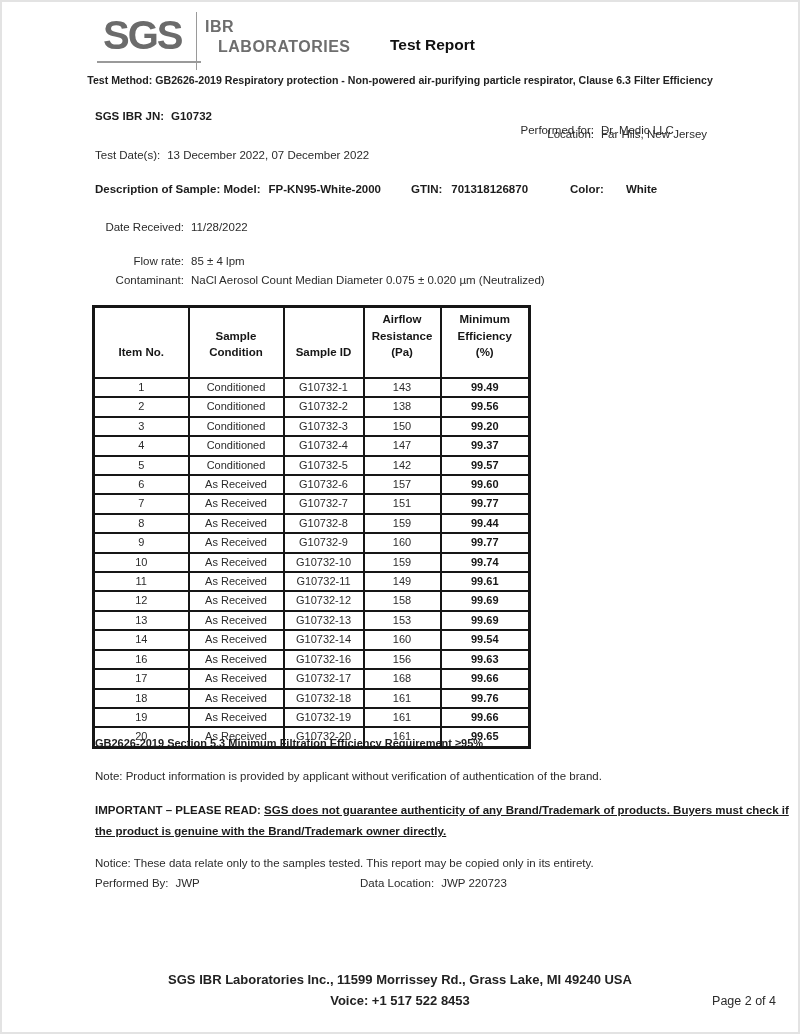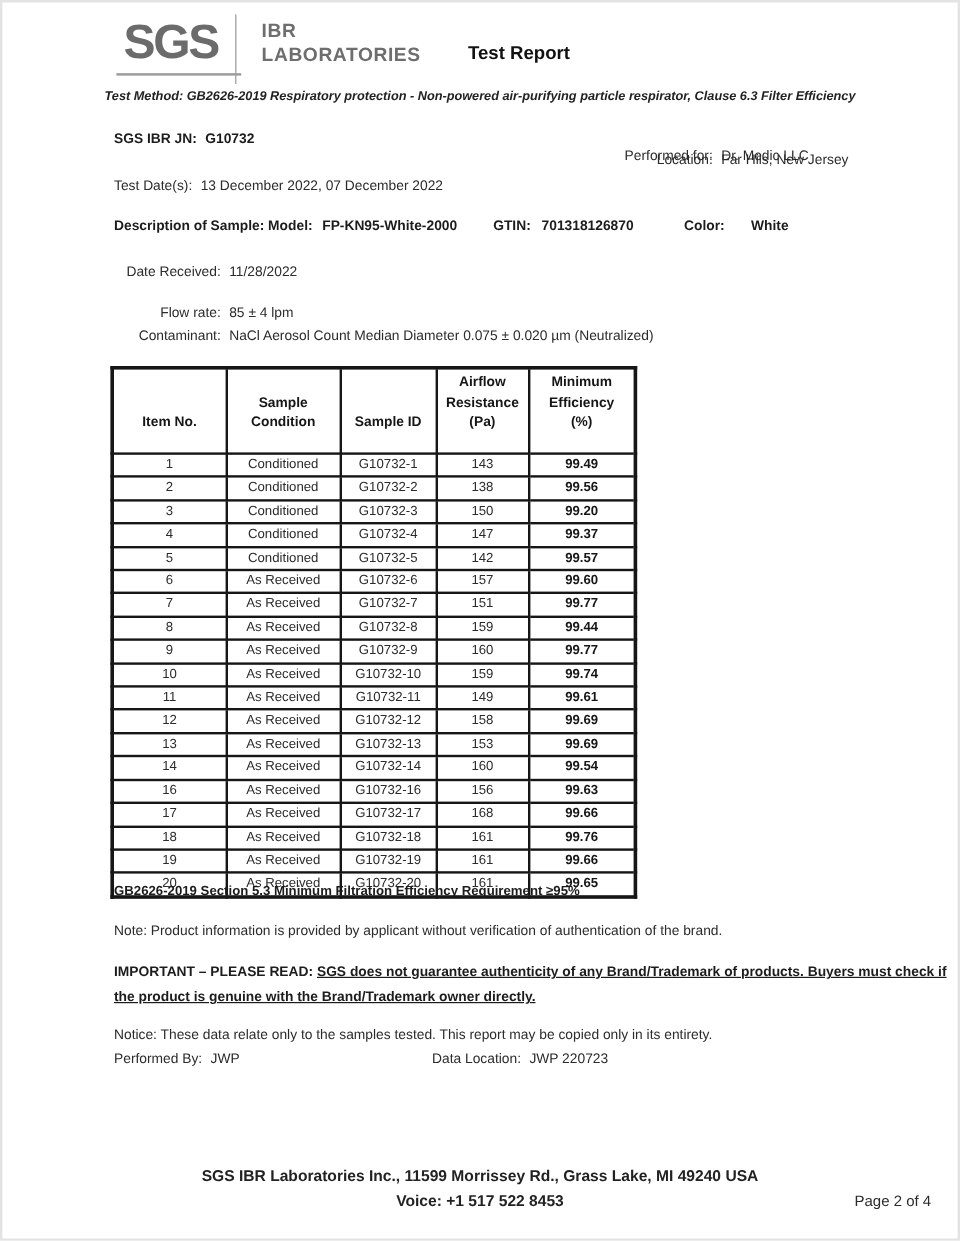--- a/index.html
+++ b/index.html
@@ -7,24 +7,24 @@
     position:relative; width:800px; height:1034px; margin:0 auto;
     background:#fff; font-family:"Liberation Sans", sans-serif; color:#2b2b2b;
     box-shadow: inset 0 0 0 2px #e3e3e3; overflow:hidden;
   }
   .abs { position:absolute; }
   .b { font-weight:bold; color:#1c1c1c; }
   
   .sgs-logo { left:103px; top:13px; font-size:40px; font-weight:bold; color:#6b6b6b; letter-spacing:-2px; }
   .logo-vline { left:196px; top:12px; width:1px; height:58px; background:#9a9a9a; }
   .logo-hline { left:97px; top:61px; width:104px; height:2px; background:#9a9a9a; }
-  .ibr-1 { left:218px; top:18px; font-size:16px; font-weight:bold; color:#6e6e6e; letter-spacing:0.5px; }
+  .ibr-1 { left:205px; top:18px; font-size:16px; font-weight:bold; color:#6e6e6e; letter-spacing:0.5px; }
   .ibr-2 { left:218px; top:38px; font-size:16px; font-weight:bold; color:#6e6e6e; letter-spacing:0.5px; }
   .report-title { left:390px; top:36px; font-size:15.5px; font-weight:bold; color:#111; }
-  .test-method { left:0; top:74px; width:800px; text-align:center; font-size:10.6px; font-weight:bold; color:#222;font-style:italic; }
+  .test-method { left:0; top:74px; width:800px; text-align:center; font-size:10.6px; font-weight:bold; color:#222; }
   
   .row { position:absolute; font-size:11.5px; }
   .lblcol { display:inline-block; text-align:right; }
   .val { margin-left:7px; }
   
   table.results { position:absolute; left:92px; top:305px; border-collapse:collapse; table-layout:fixed; background:#fff; }
   table.results, table.results th, table.results td { border:2px solid #161616; }
   table.results { border-width:3px; }
   table.results th {
     font-size:11.5px; font-weight:bold; color:#161616; text-align:center;

